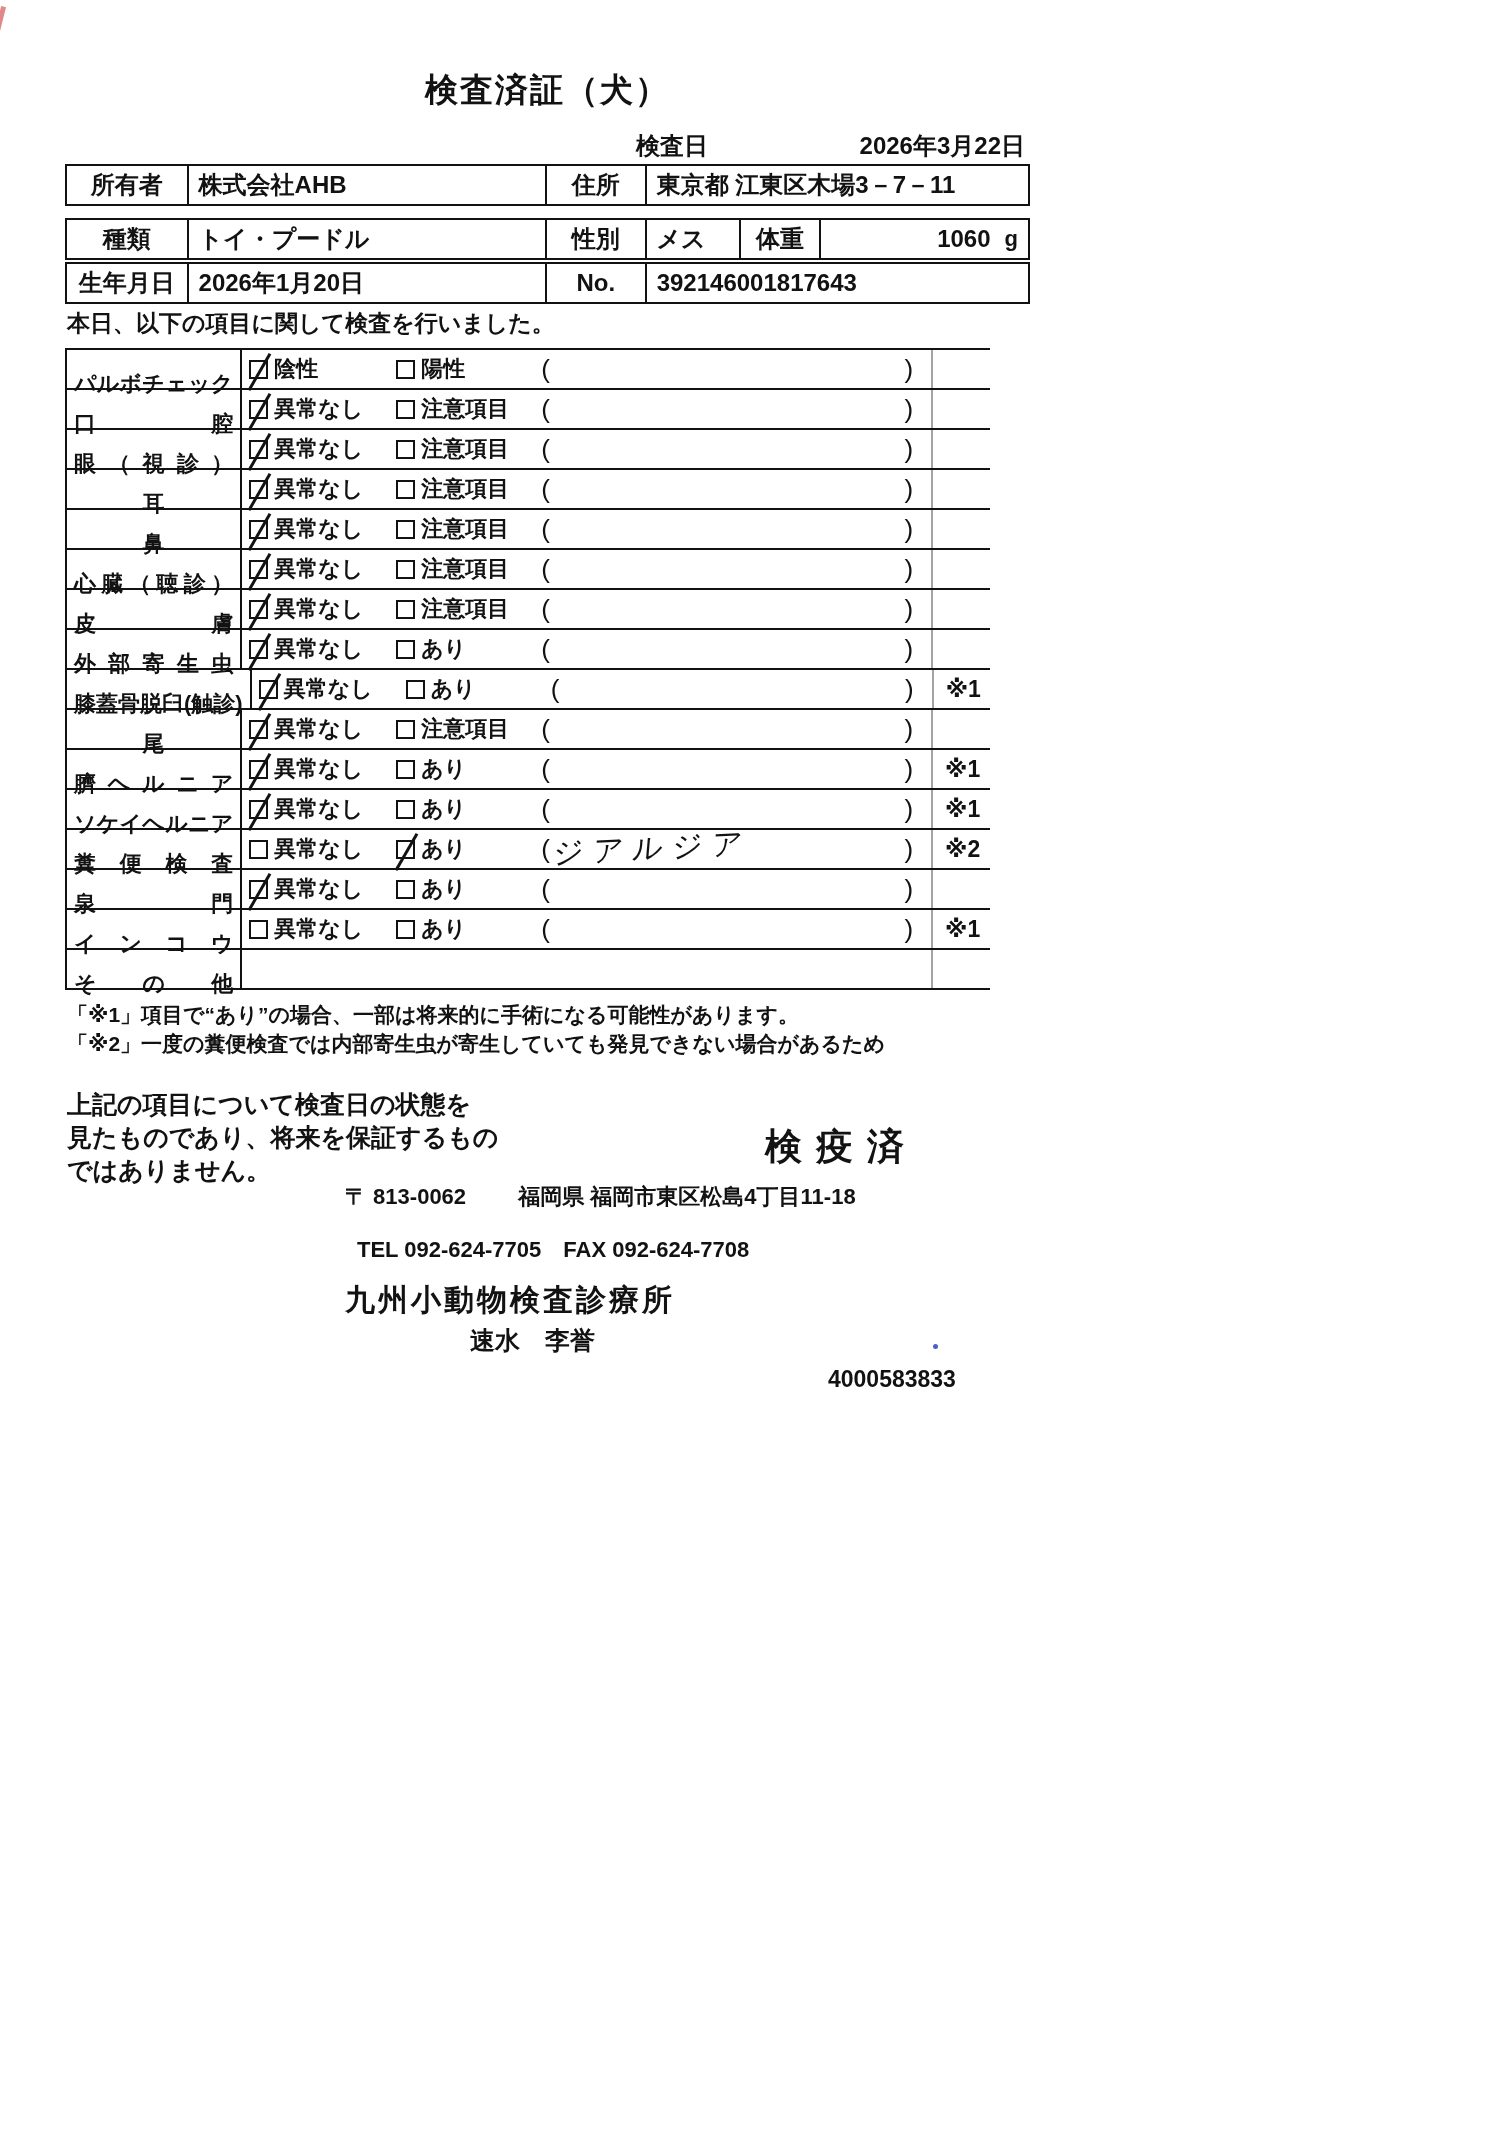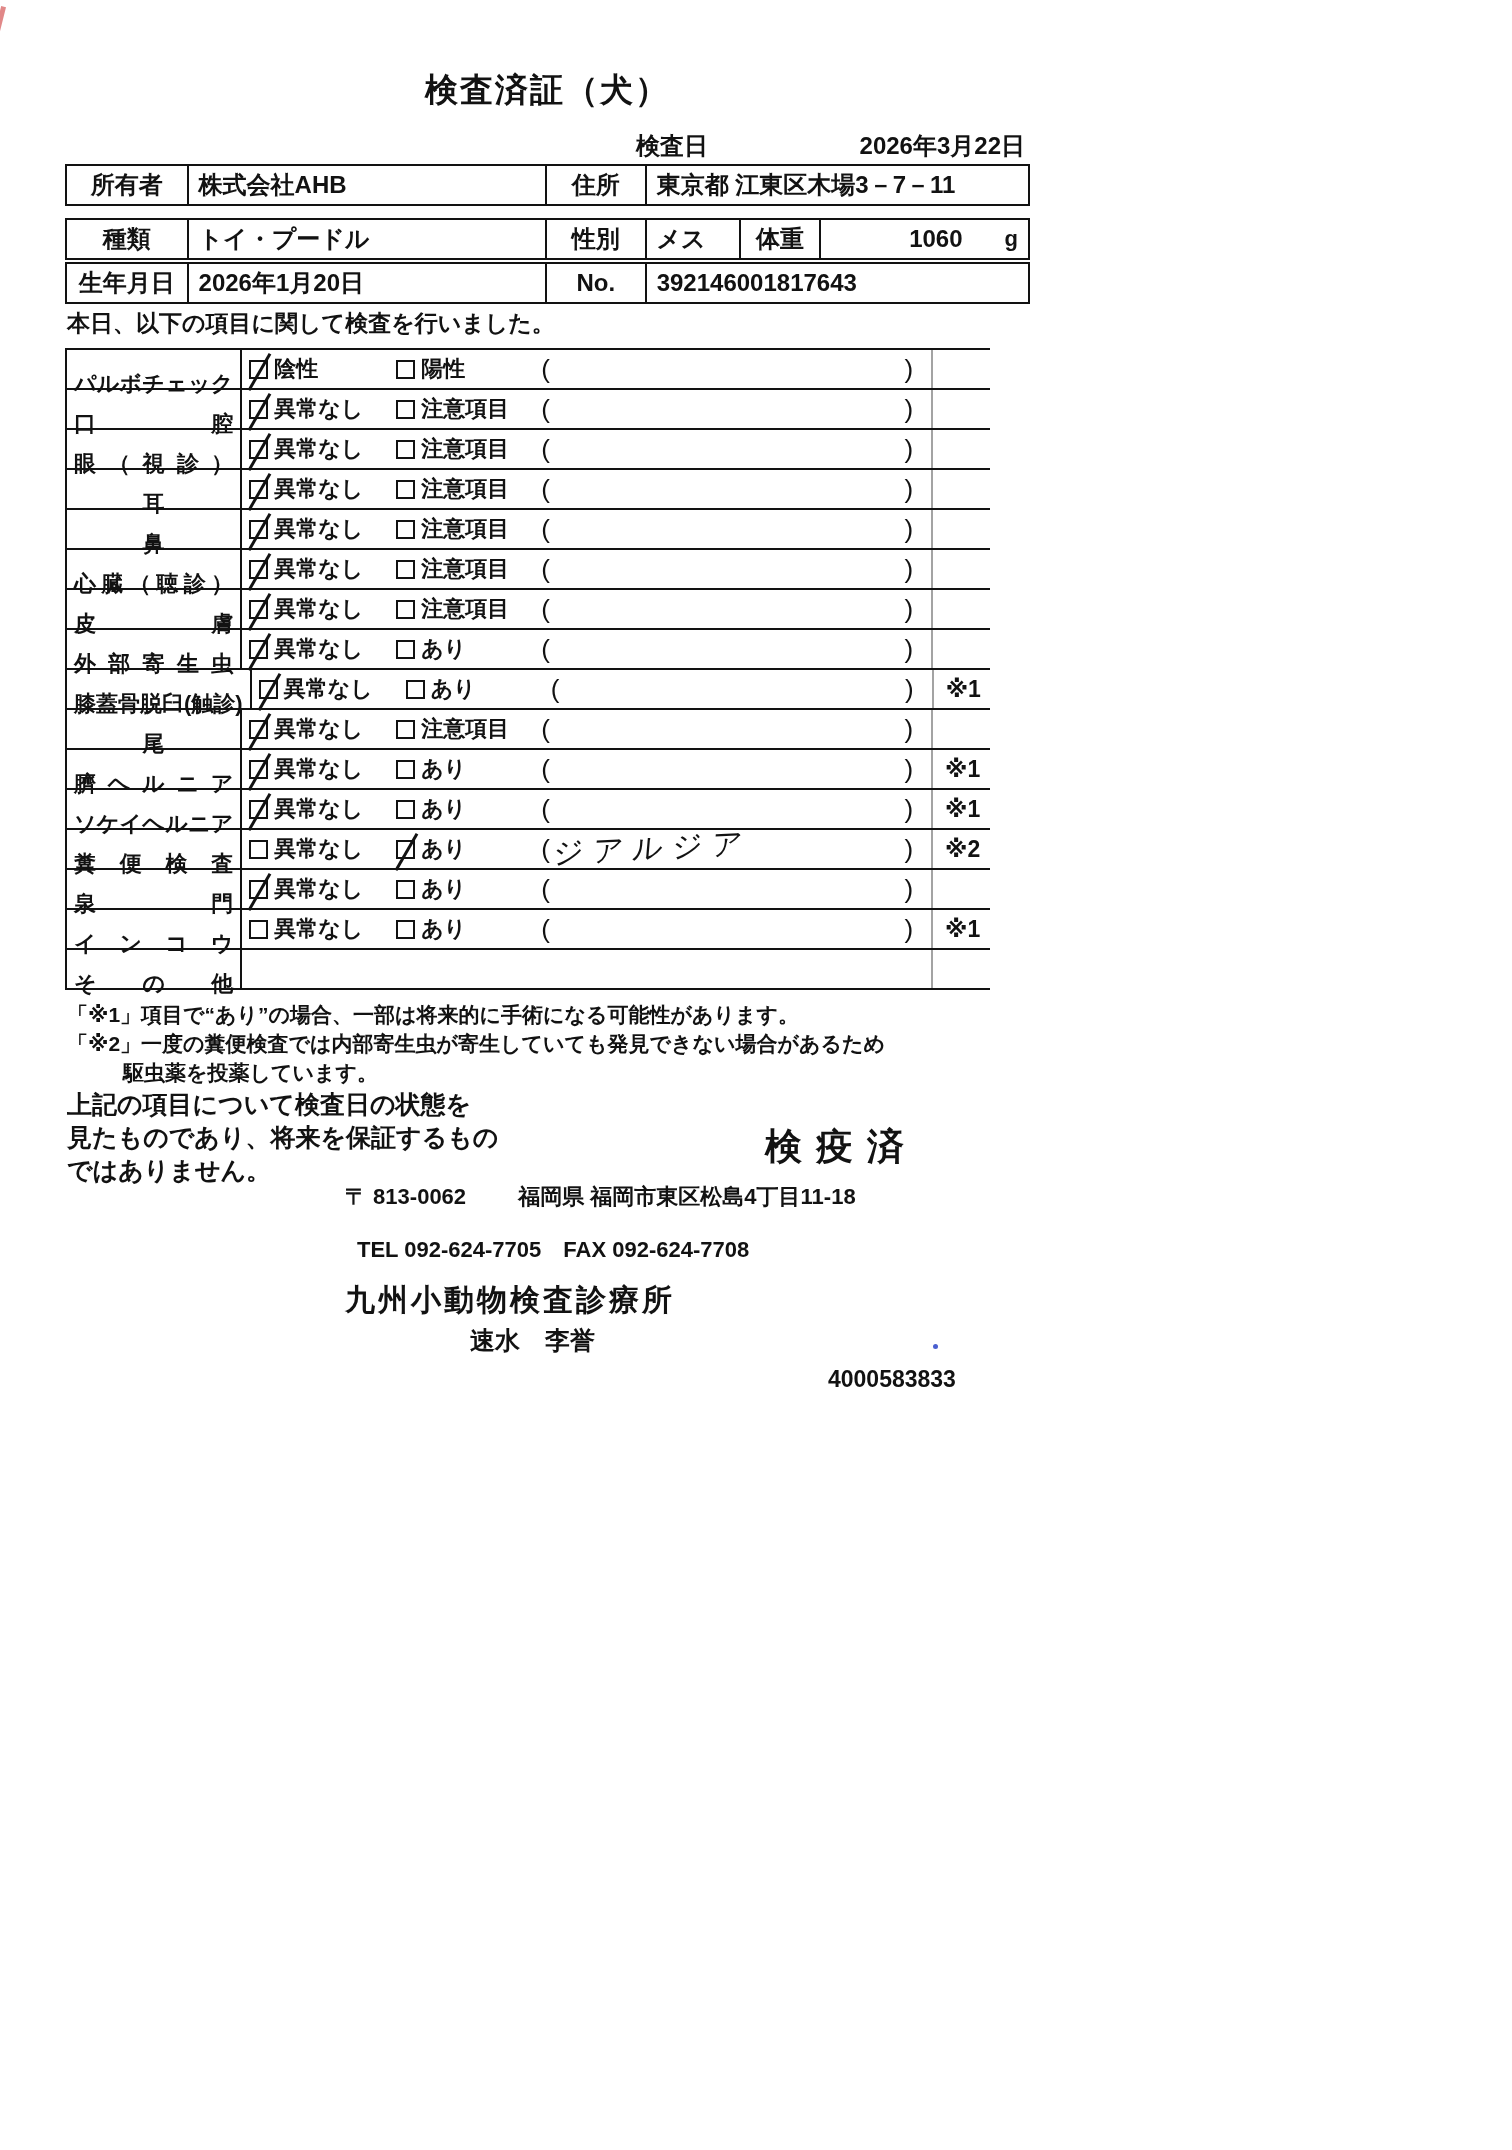--- a/index.html
+++ b/index.html
@@ -27,21 +27,21 @@
   .icell {
     height:100%; display:flex; align-items:center;
     font-size:24px; font-weight:700; padding:0 10px;
     border-left:2px solid #121212; overflow:hidden; white-space:nowrap;
   }
   .icell:first-child { border-left:none; }
   .lab { justify-content:center; }
   .val { justify-content:flex-start; }
   .num-right { justify-content:flex-end; }
   .w120{width:120px;} .w360{width:360px;} .w100{width:100px;} .w385{width:385px;}
-  .w95{width:95px;} .w80{width:80px;} .w210{width:210px;gap:28px;}
+  .w95{width:95px;} .w80{width:80px;} .w210{width:210px;}
   .unit { font-size:22px; font-weight:600; margin-left:14px; }
 
   .intro { position:absolute; top:308px; left:2px; font-size:23px; font-weight:700; }
 
   
   .mtable { position:absolute; top:348px; left:0; width:925px; border-top:2px solid #121212; }
   .trow { display:flex; height:40px; border-bottom:2px solid #121212; position:relative; }
   .lbl {
     width:188px; height:100%; padding:16px 7px; line-height:36px;
     border-left:2px solid #121212; border-right:2px solid #121212;
@@ -443,21 +443,20 @@
         <div class="trow">
           <div class="lbl">その他</div>
           <div class="rbody"></div>
           <div class="note"></div>
         </div>
       </div>
 
     <div class="footnotes">
       <div>「※1」項目で“あり”の場合、一部は将来的に手術になる可能性があります。</div>
       <div>「※2」一度の糞便検査では内部寄生虫が寄生していても発見できない場合があるため</div>
-      <div class="fn-indent">駆虫薬を投薬しています。</div>
     </div>
 
     <div class="disclaimer">
       <div>上記の項目について検査日の状態を</div>
       <div>見たものであり、将来を保証するもの</div>
       <div>ではありません。</div>
     </div>
 
     <div class="stamp">検疫済</div>
 

